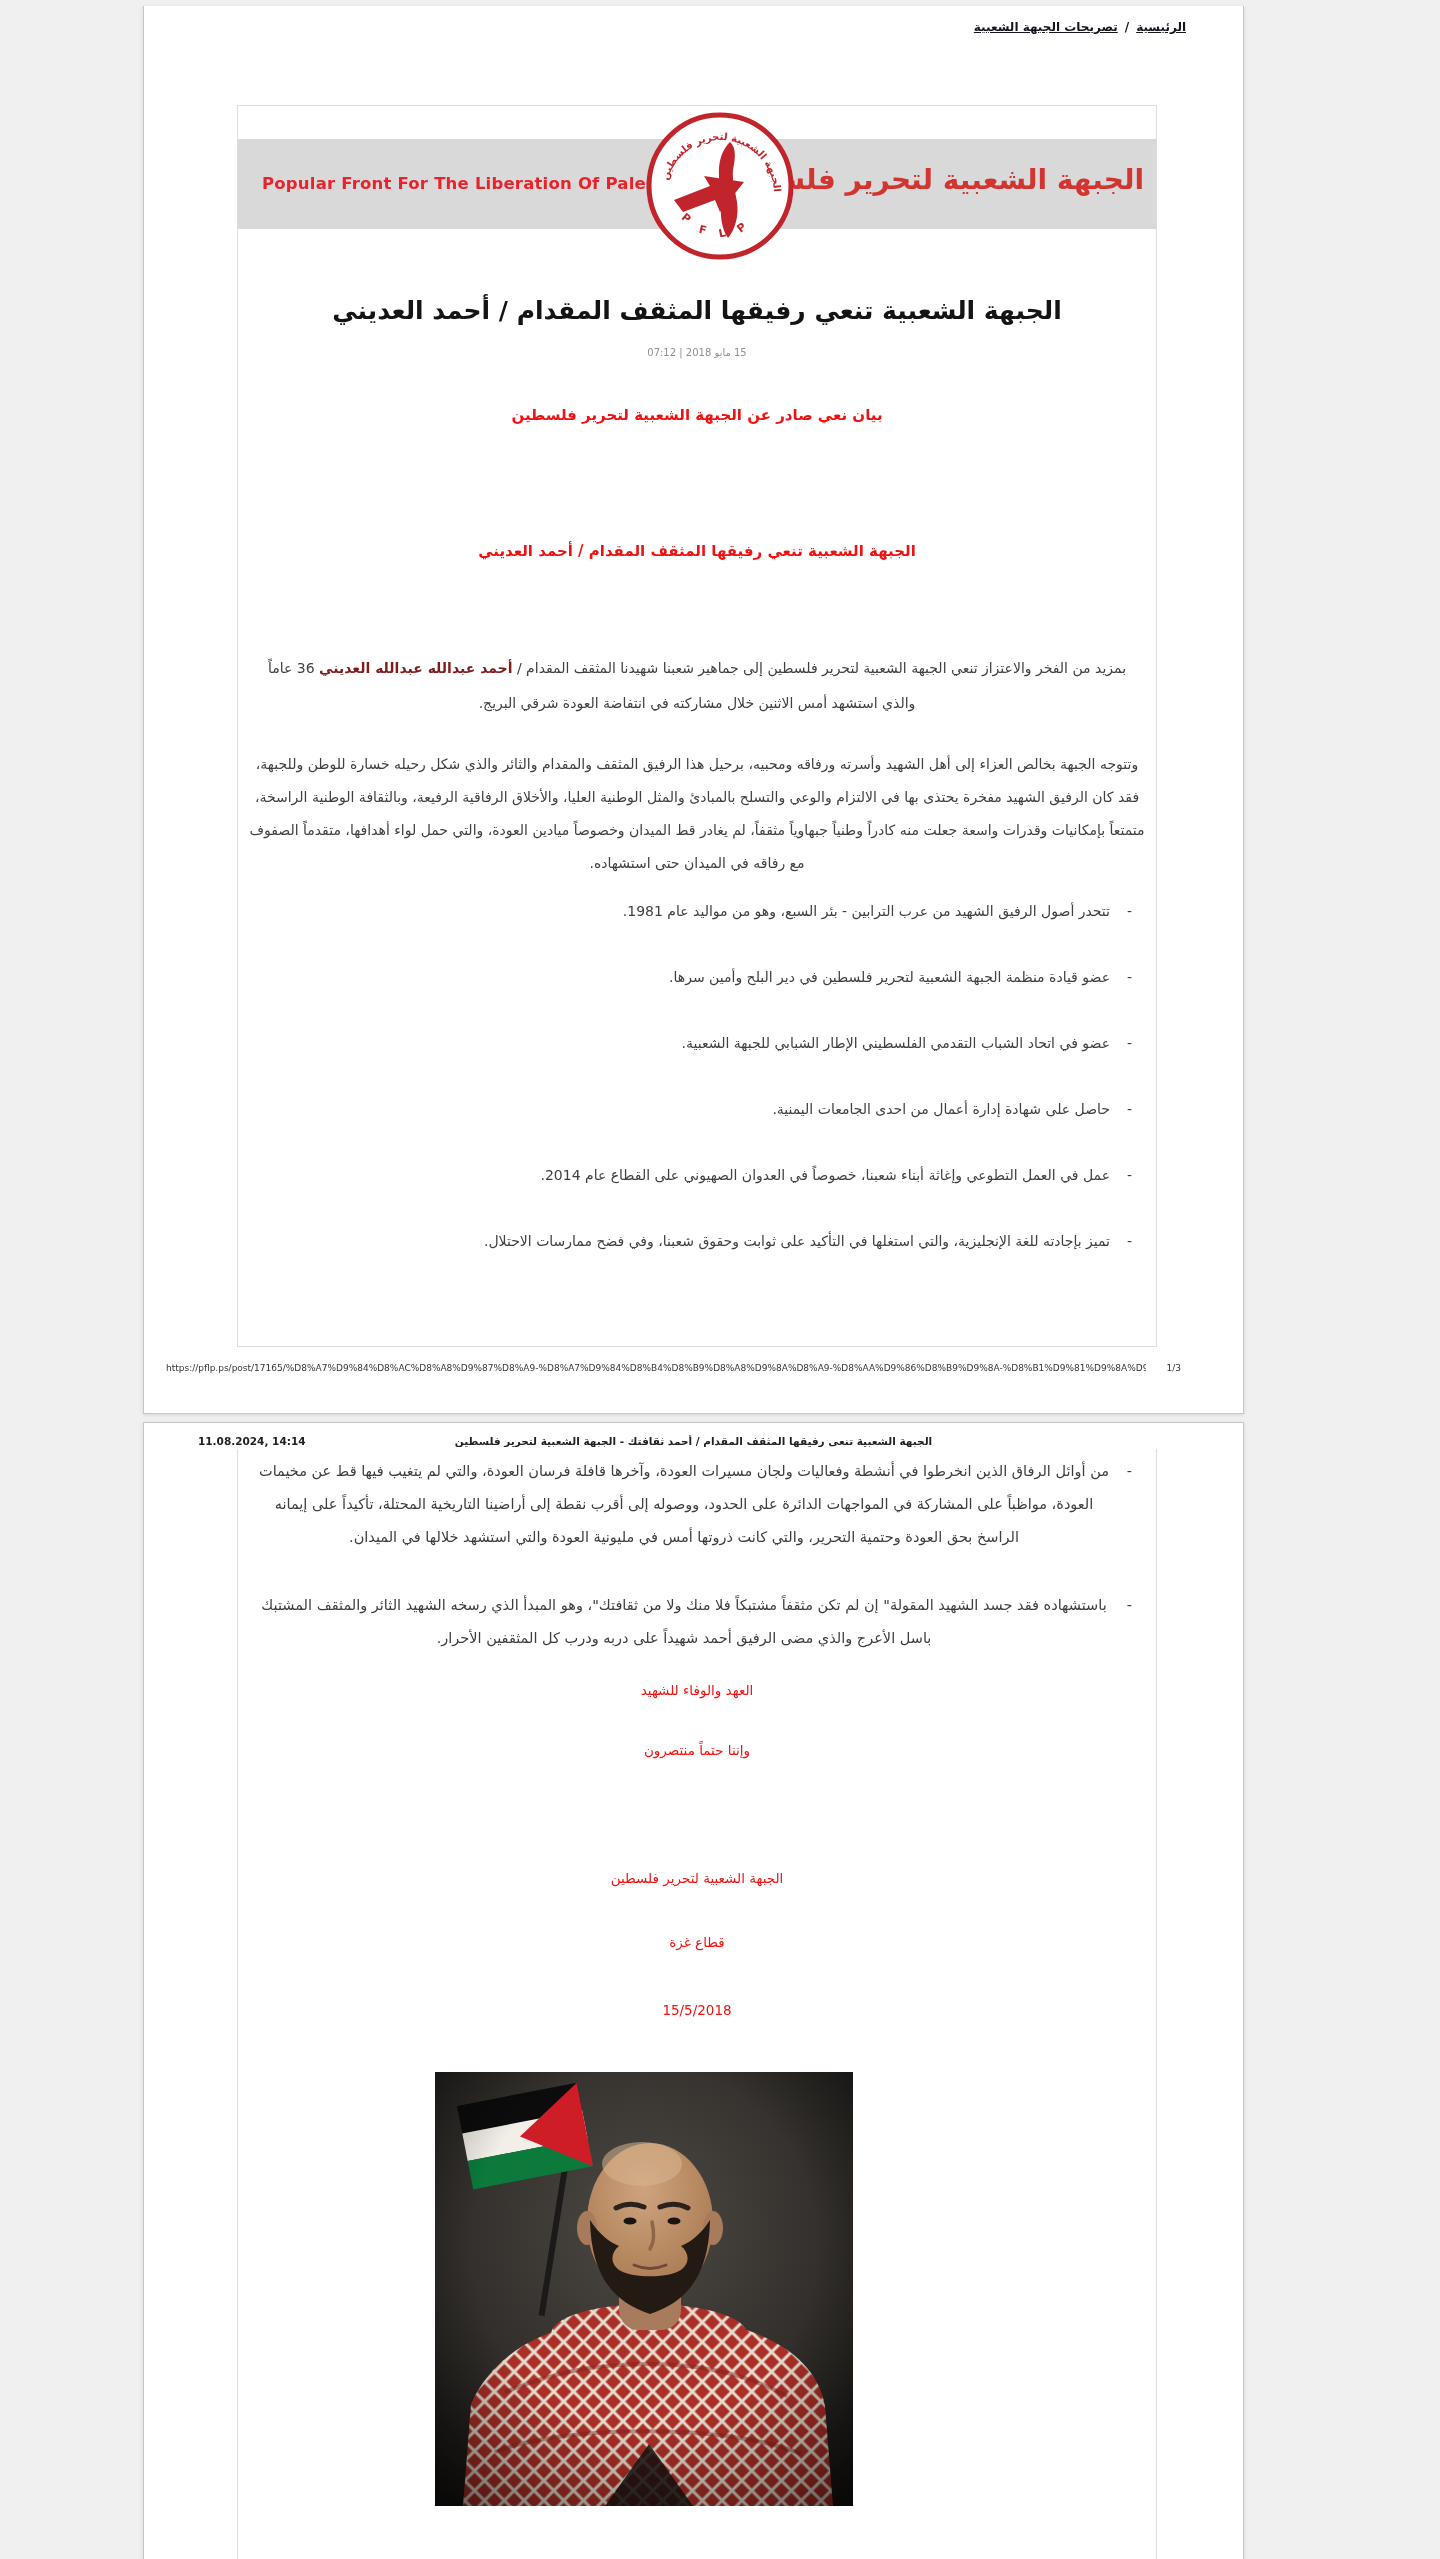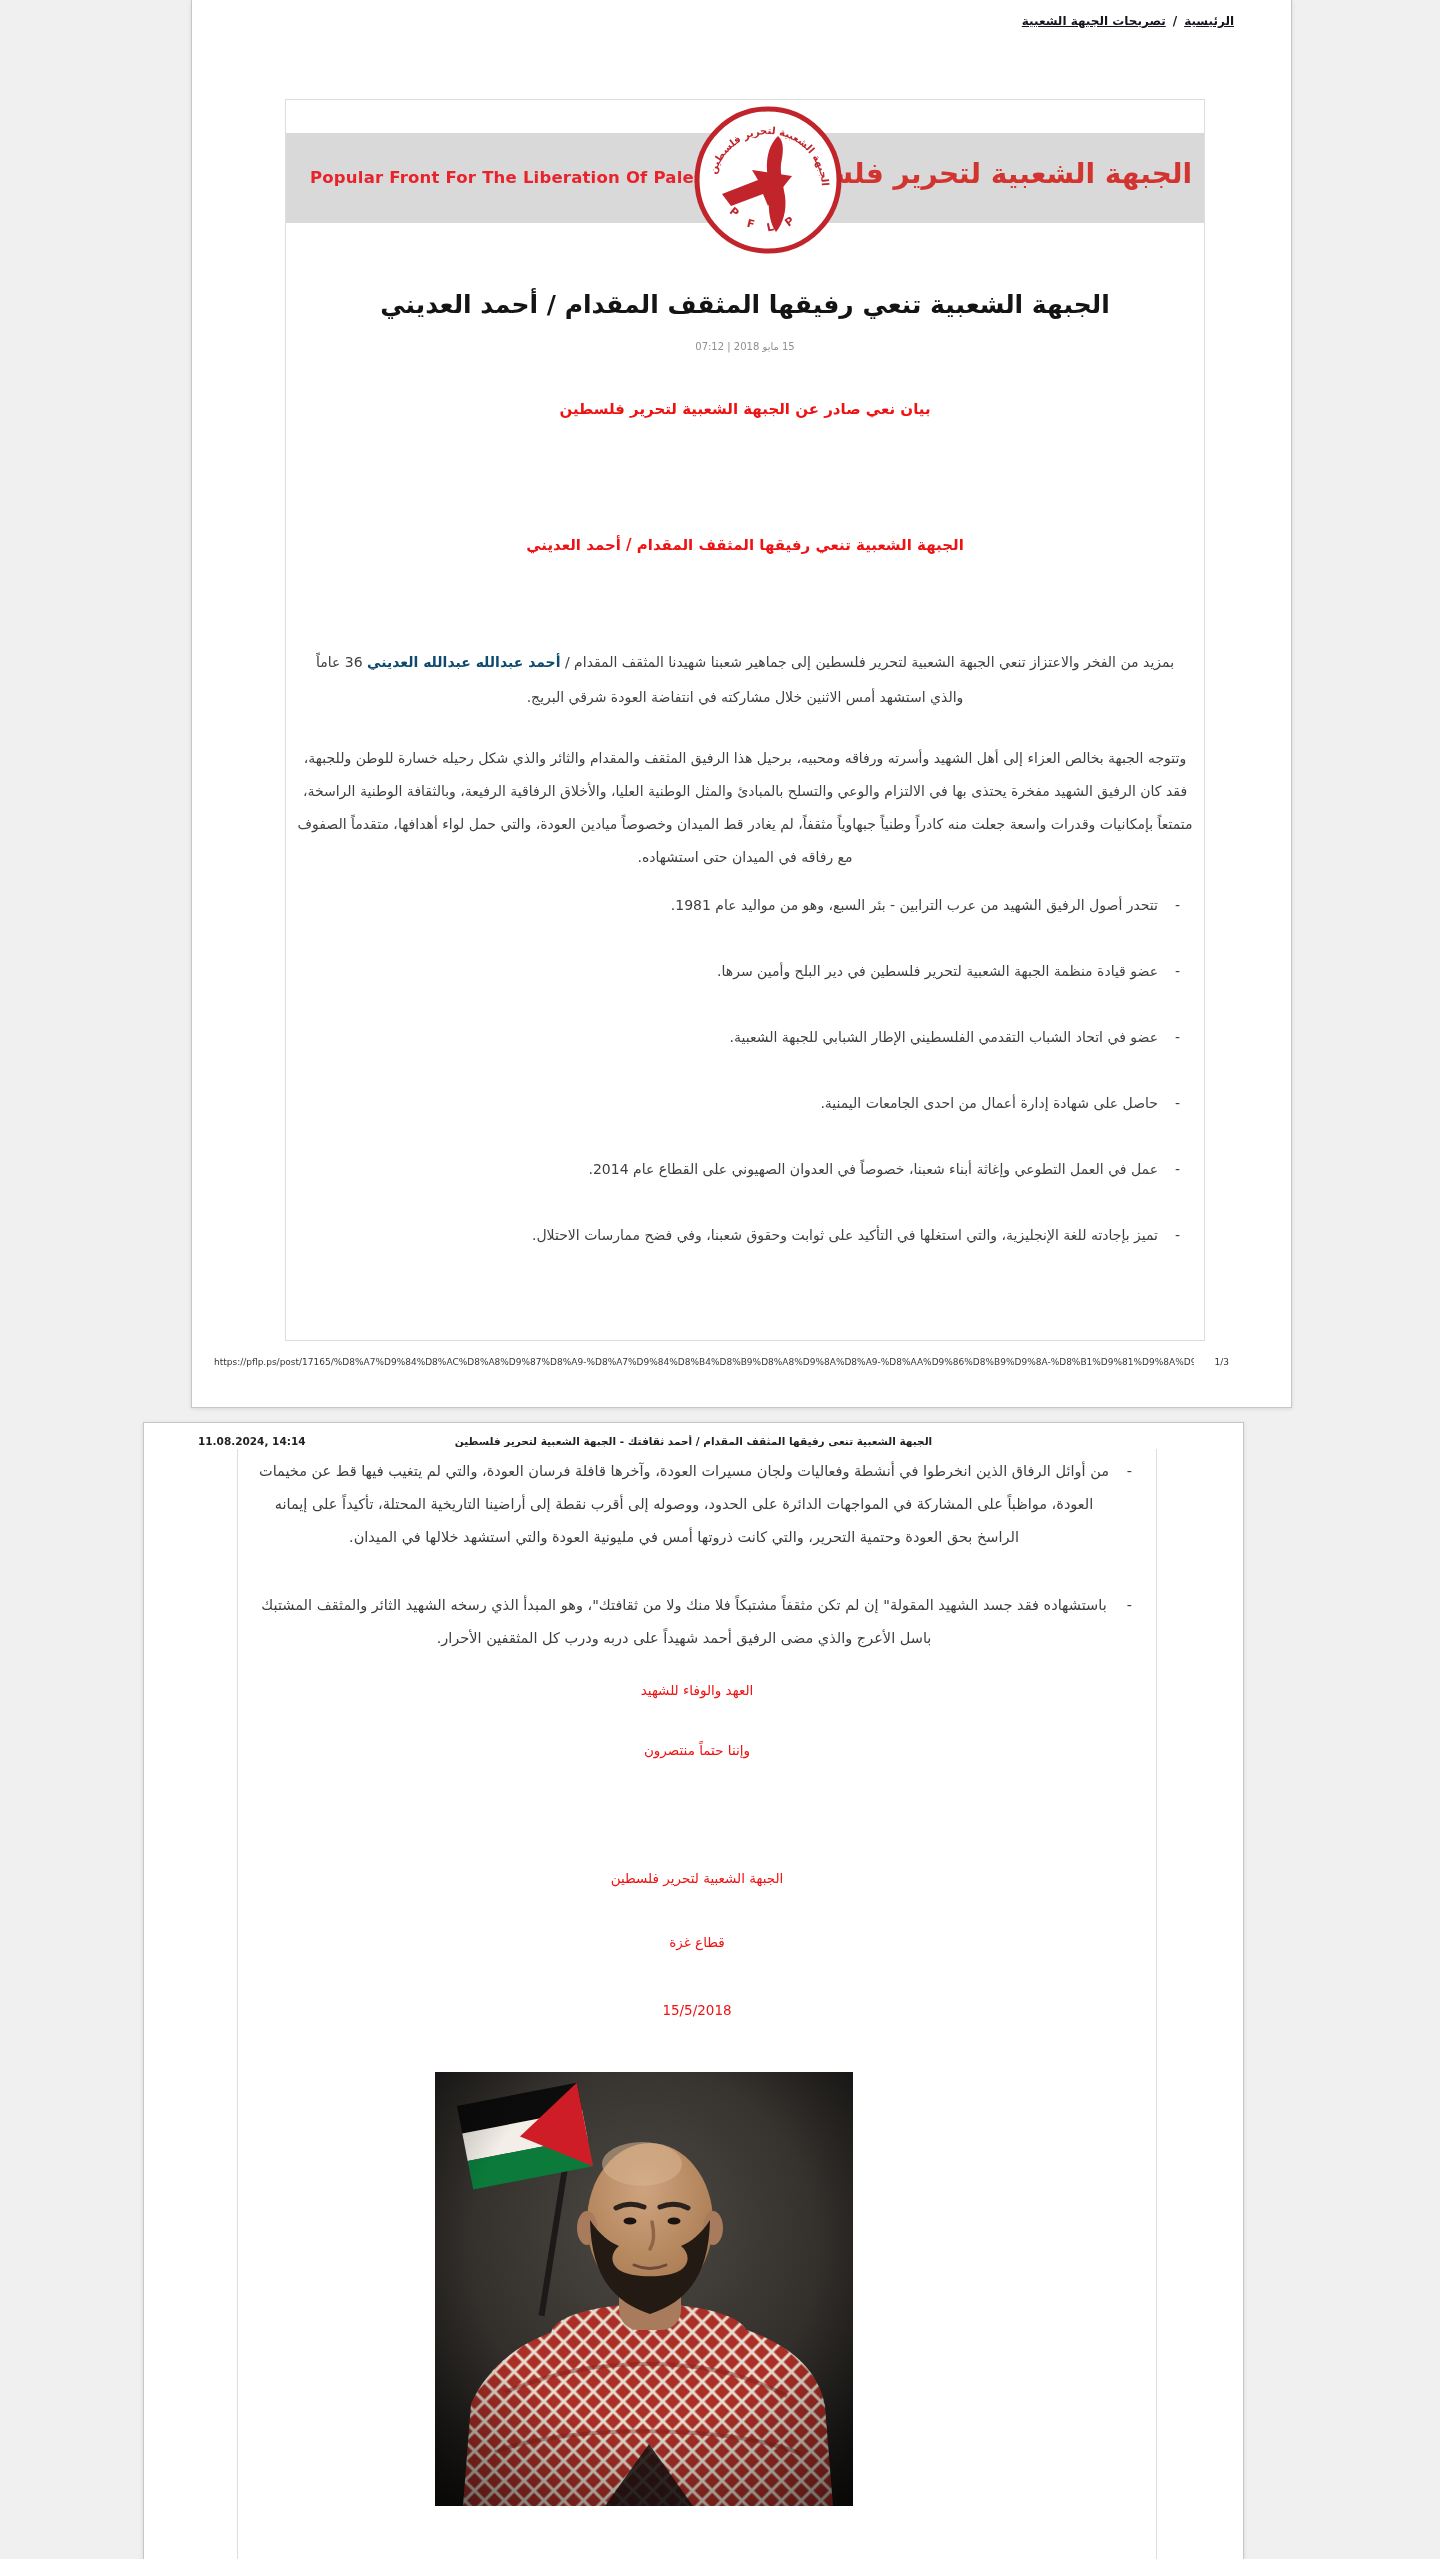--- a/index.html
+++ b/index.html
@@ -3,21 +3,21 @@
 <meta charset="utf-8">
 <style>
   html,body{margin:0;padding:0;}
   body{
     width:1440px;height:2559px;position:relative;overflow:hidden;
     background:#f0f0f1;
     font-family:"DejaVu Sans", sans-serif;
   }
   .page{position:absolute;left:143px;width:1101px;background:#fff;
     border:1px solid #c6c6c6;box-sizing:border-box;box-shadow:0 1px 4px rgba(0,0,0,.10);}
-  #page1{top:0;height:1408px;border-top:none;margin-left:48px;}
+  #page1{top:6px;height:1408px;border-top:none;}
   #page2{top:1422px;height:1381px;border-bottom:none;}
 
   
   .breadcrumb{position:absolute;top:14px;right:57px;direction:rtl;font-size:12px;font-weight:bold;color:#15161f;white-space:nowrap;}
   .breadcrumb a{color:#15161f;text-decoration:underline;cursor:pointer;}
   .breadcrumb .sep{margin:0 7px;}
 
   
   .card{position:absolute;left:93px;top:99px;width:920px;height:1242px;border:1px solid #dedede;box-sizing:border-box;}
   .band{position:absolute;top:33px;left:0;right:0;height:90px;background:#d9d9d9;}
@@ -25,21 +25,21 @@
   .title-ar{position:absolute;right:12px;top:24px;direction:rtl;font-size:28px;font-weight:bold;color:#d23430;white-space:nowrap;}
   .logo{position:absolute;left:406px;top:4px;width:152px;height:152px;}
 
   .art-title{position:absolute;top:190px;left:0;right:0;text-align:center;direction:rtl;font-size:25px;font-weight:bold;color:#141414;}
   .art-date{position:absolute;top:241px;left:0;right:0;text-align:center;direction:rtl;font-size:10px;color:#8f8f8f;}
   .redline{position:absolute;left:0;right:0;text-align:center;direction:rtl;font-size:15px;font-weight:bold;color:#ef1212;}
   .red-kicker{top:300px;}
   .red-heading{top:436px;}
   .para{position:absolute;direction:rtl;text-align:center;font-size:14px;color:#404040;}
   .p1{top:545px;left:28px;right:28px;line-height:35px;}
-  .p1 b{color:#0c4a6e;}
+  .p1 b{color:#7f1d1d;}
   .p2{top:642px;left:10px;right:10px;line-height:33px;}
   .bullets{position:absolute;top:795px;left:24px;right:22px;direction:rtl;}
   .bullet{position:relative;padding-right:24px;margin-bottom:46px;line-height:20px;font-size:14px;color:#404040;text-align:right;}
   .bullet .dash{position:absolute;right:2px;top:0;}
 
   .print-url{position:absolute;left:22px;top:1357px;font-size:9px;color:#35363a;max-width:980px;white-space:nowrap;overflow:hidden;}
   .print-num{position:absolute;right:62px;top:1357px;font-size:9px;color:#35363a;text-align:center;}
 
   
   .p2-ts{position:absolute;left:54px;top:12px;font-size:10.5px;font-weight:bold;color:#222;}

